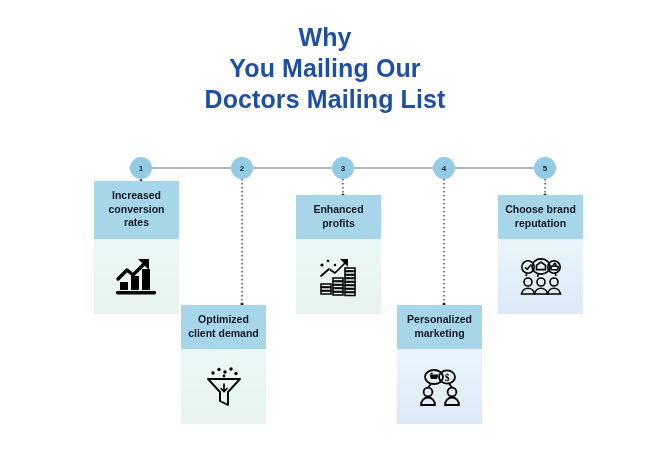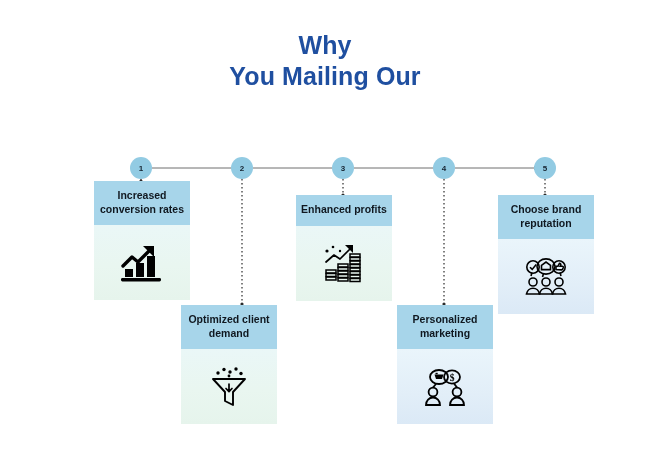--- a/index.html
+++ b/index.html
@@ -12,21 +12,21 @@
     background: #ffffff;
     font-family: "Liberation Sans", sans-serif;
     overflow: hidden;
     position: relative;
   }
 
   
   #title-block {
     position: absolute;
     left: 0;
-    top: 30px;
+    top: 22px;
     width: 650px;
     text-align: center;
   }
   #title-block .title-line {
     color: #1f4fa0;
     font-weight: bold;
     font-size: 25px;
     line-height: 31px;
     letter-spacing: 0.1px;
   }
@@ -52,21 +52,21 @@
     font-weight: bold;
     display: flex;
     align-items: center;
     justify-content: center;
     z-index: 5;
   }
 
   
   .card {
     position: absolute;
-    width: 96px;
+    width: 85px;
     z-index: 3;
   }
   .card-header {
     background: #a7d5ea;
     color: #101820;
     font-size: 10.5px;
     font-weight: bold;
     line-height: 13.5px;
     text-align: center;
     padding: 8px 3px 9px 3px;
@@ -88,20 +88,21 @@
   .card-icon svg {
     display: block;
   }
 </style>
 </head>
 <body>
 
 <div id="title-block">
   <div class="title-line">Why</div>
   <div class="title-line">You Mailing Our</div>
+  <div class="title-line">Doctors Mailing List</div>
 </div>
 
 <svg id="timeline" viewBox="0 0 650 450">
   <defs>
     <marker id="arrowhead" markerWidth="5" markerHeight="5" refX="4" refY="2.5" orient="auto">
       <path d="M0,0.6 L4.4,2.5 L0,4.4 Z" fill="#5e5e5e"></path>
     </marker>
   </defs>
 
   <line x1="152" y1="168" x2="236" y2="168" stroke="#6e6e6e" stroke-width="1" marker-end="url(#arrowhead)"></line>

